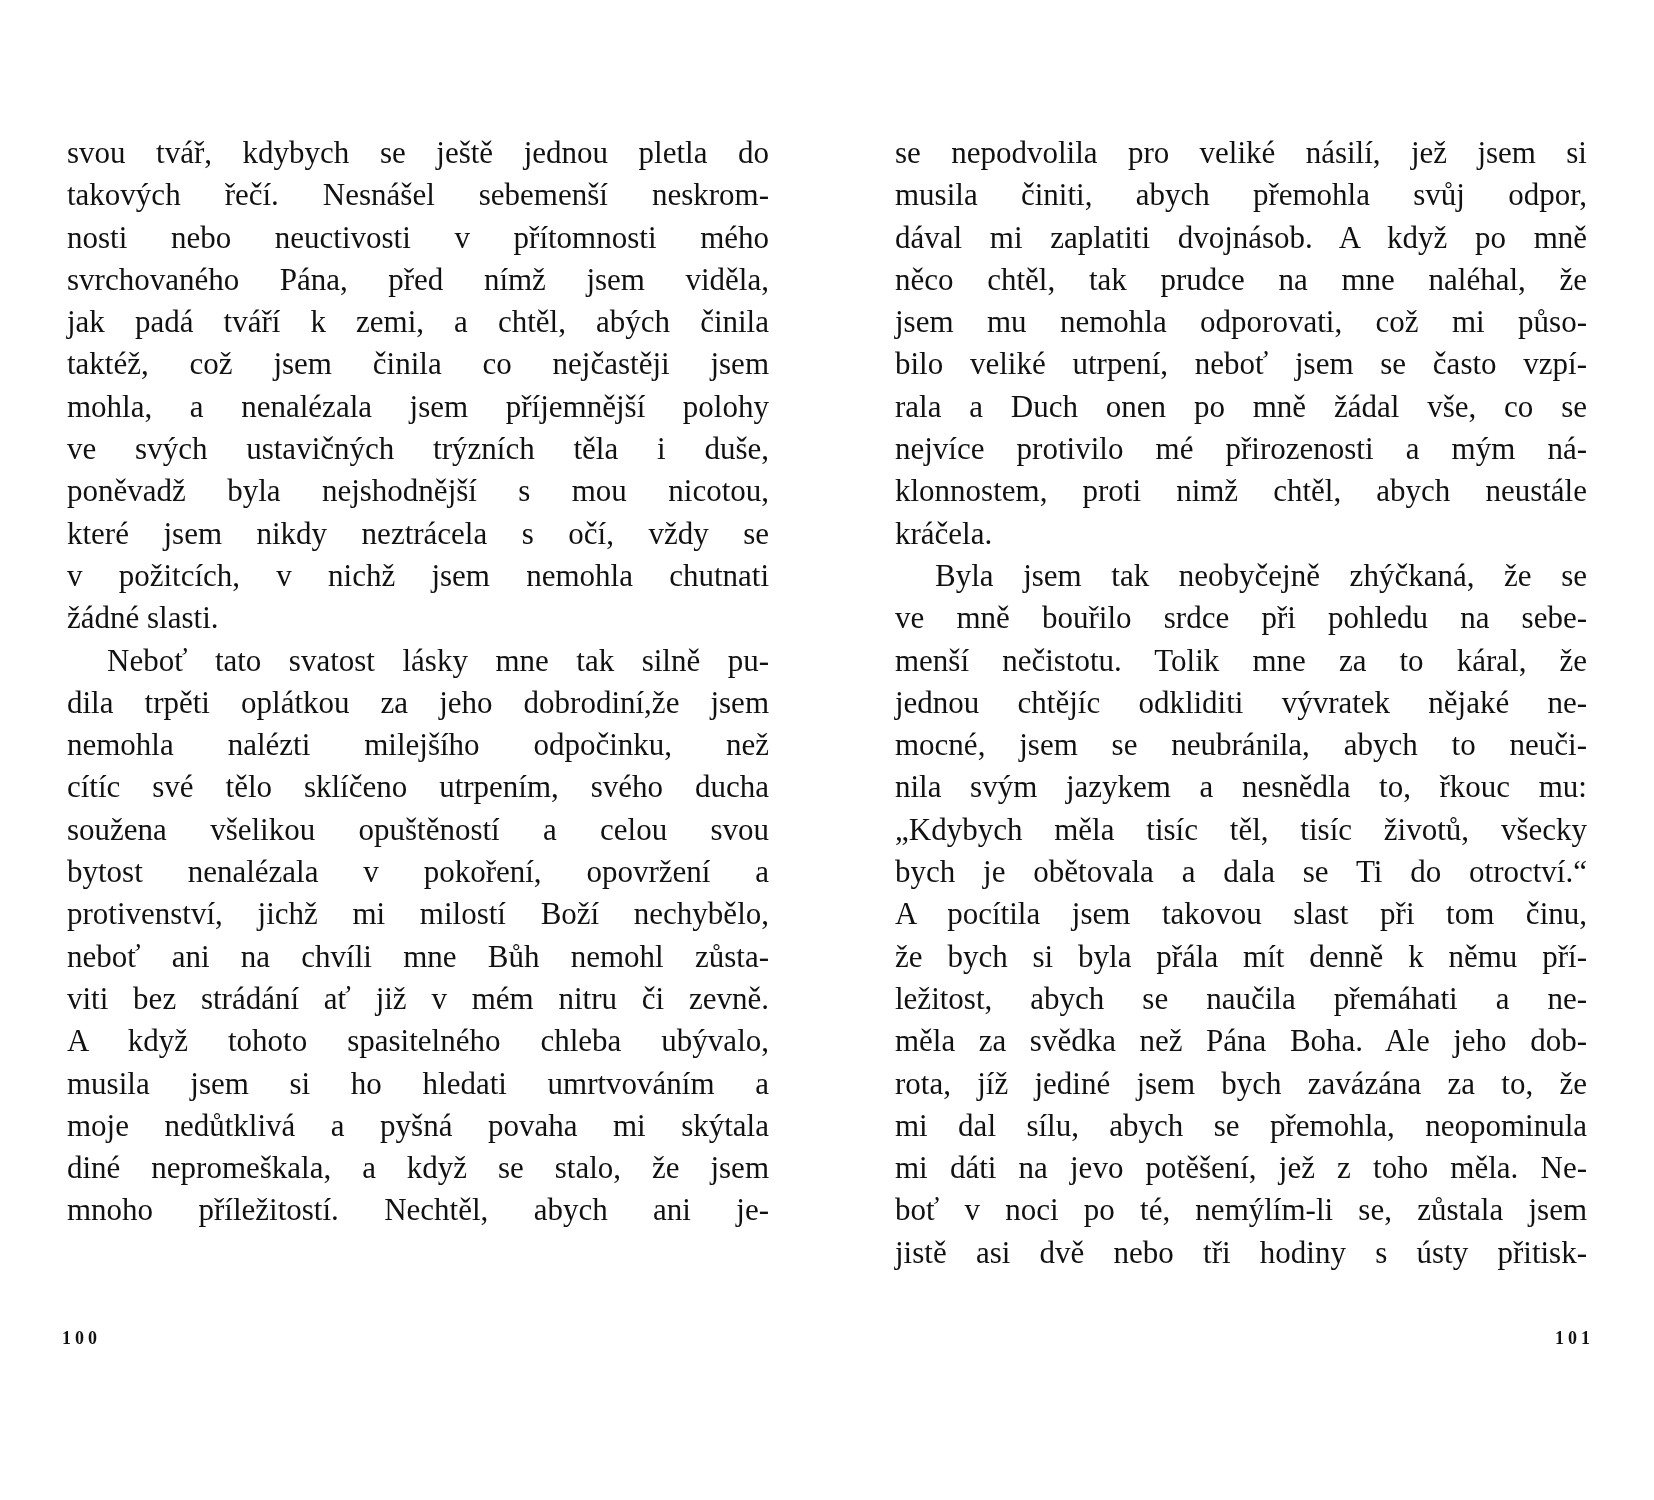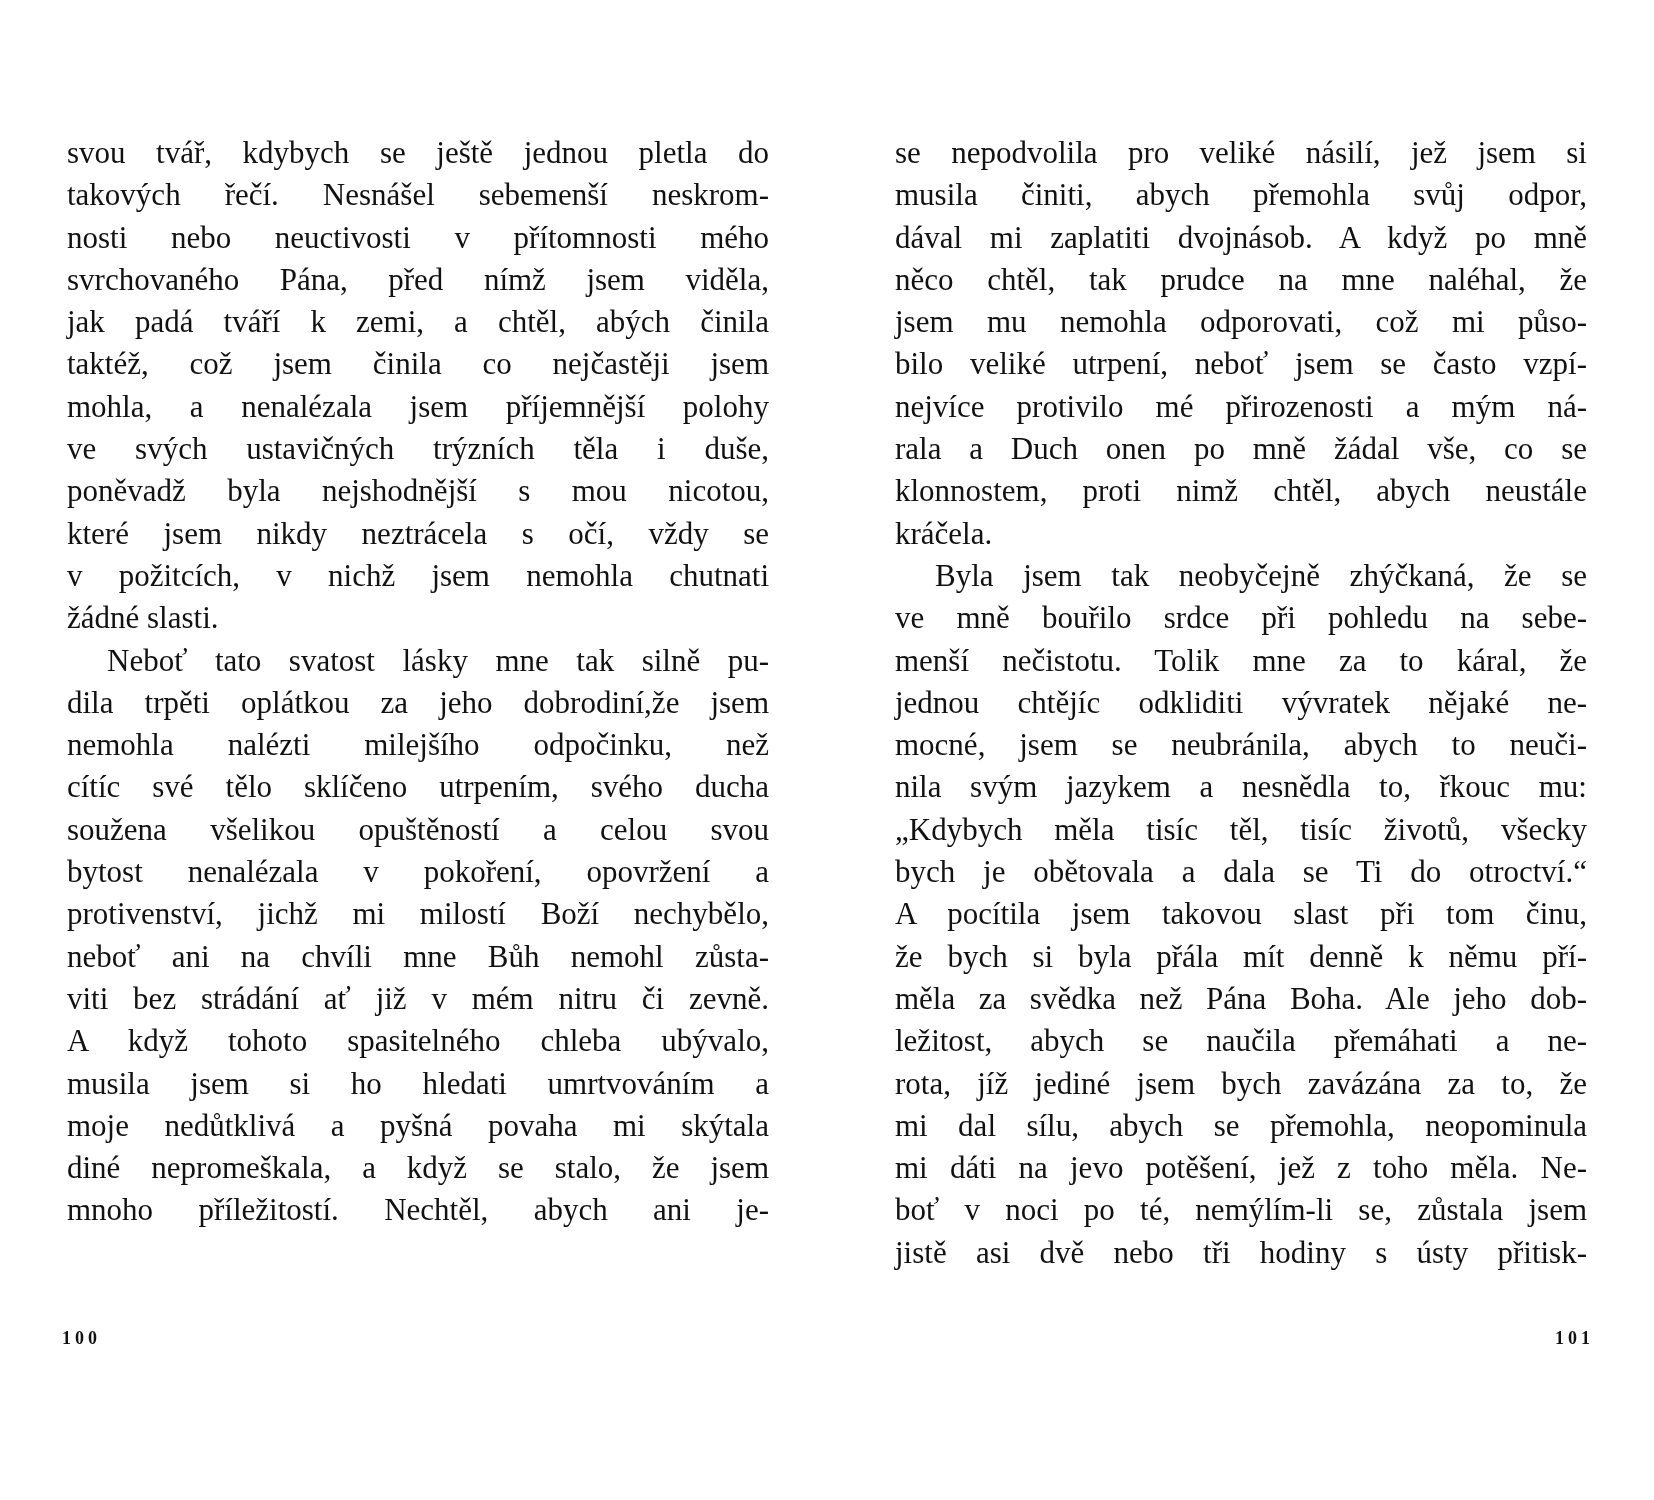--- a/index.html
+++ b/index.html
@@ -62,36 +62,36 @@
     <span class="line">diné nepromeškala, a když se stalo, že jsem</span>
     <span class="line">mnoho příležitostí. Nechtěl, abych ani je-</span>
   </div>
 <div class="page page-right" id="right-page">
     <span class="line">se nepodvolila pro veliké násilí, jež jsem si</span>
     <span class="line">musila činiti, abych přemohla svůj odpor,</span>
     <span class="line">dával mi zaplatiti dvojnásob. A když po mně</span>
     <span class="line">něco chtěl, tak prudce na mne naléhal, že</span>
     <span class="line">jsem mu nemohla odporovati, což mi půso-</span>
     <span class="line">bilo veliké utrpení, neboť jsem se často vzpí-</span>
+    <span class="line">rala a Duch onen po mně žádal vše, co se</span>
     <span class="line">nejvíce protivilo mé přirozenosti a mým ná-</span>
-    <span class="line">rala a Duch onen po mně žádal vše, co se</span>
     <span class="line">klonnostem, proti nimž chtěl, abych neustále</span>
     <span class="line last">kráčela.</span>
     <span class="line indent">Byla jsem tak neobyčejně zhýčkaná, že se</span>
     <span class="line">ve mně bouřilo srdce při pohledu na sebe-</span>
     <span class="line">menší nečistotu. Tolik mne za to káral, že</span>
     <span class="line">jednou chtějíc odkliditi vývratek nějaké ne-</span>
     <span class="line">mocné, jsem se neubránila, abych to neuči-</span>
     <span class="line">nila svým jazykem a nesnědla to, řkouc mu:</span>
     <span class="line">„Kdybych měla tisíc těl, tisíc životů, všecky</span>
     <span class="line">bych je obětovala a dala se Ti do otroctví.“</span>
     <span class="line">A pocítila jsem takovou slast při tom činu,</span>
     <span class="line">že bych si byla přála mít denně k němu pří-</span>
+    <span class="line">ležitost, abych se naučila přemáhati a ne-</span>
     <span class="line">měla za svědka než Pána Boha. Ale jeho dob-</span>
-    <span class="line">ležitost, abych se naučila přemáhati a ne-</span>
     <span class="line">rota, jíž jediné jsem bych zavázána za to, že</span>
     <span class="line">mi dal sílu, abych se přemohla, neopominula</span>
     <span class="line">mi dáti na jevo potěšení, jež z toho měla. Ne-</span>
     <span class="line">boť v noci po té, nemýlím-li se, zůstala jsem</span>
     <span class="line">jistě asi dvě nebo tři hodiny s ústy přitisk-</span>
   </div>
 
 <div class="folio folio-left">100</div>
 <div class="folio folio-right">101</div>
 

